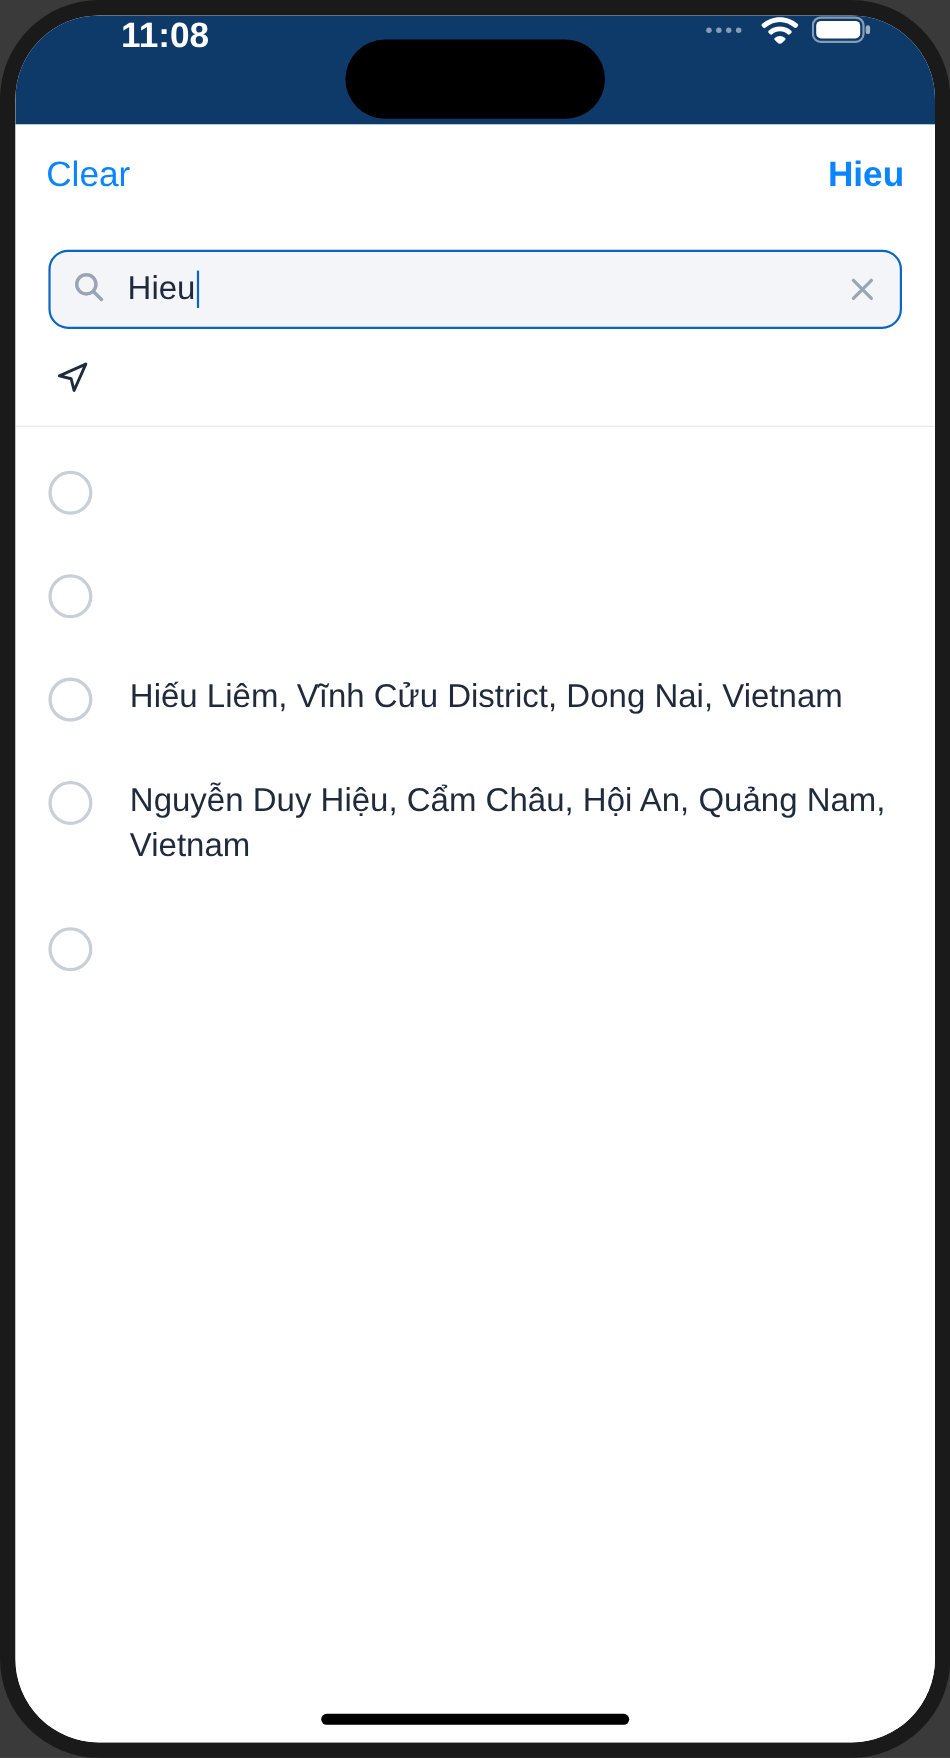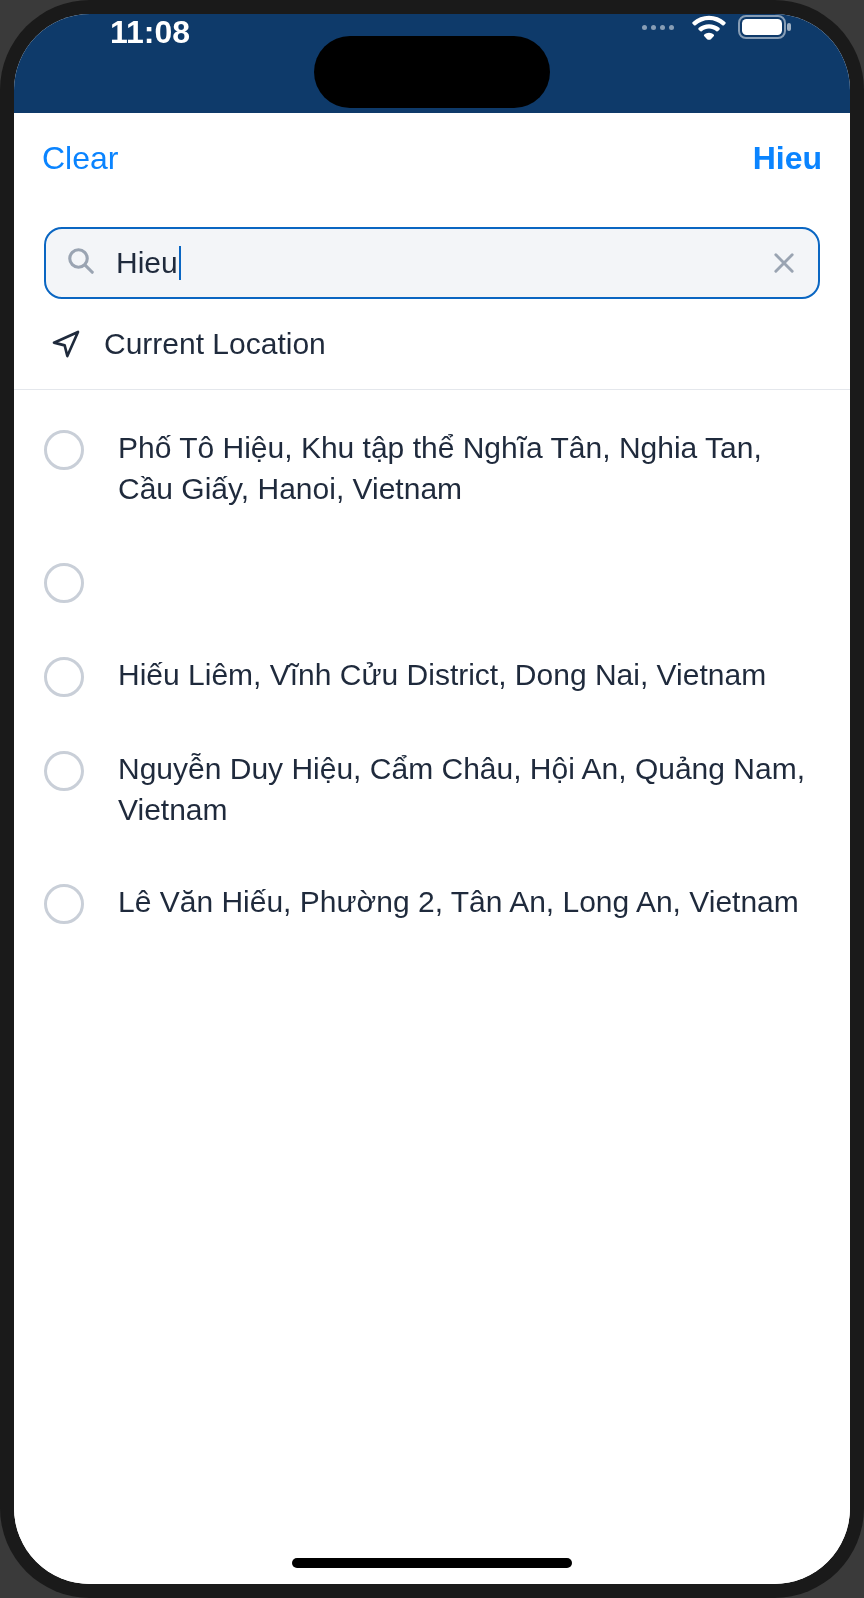--- a/index.html
+++ b/index.html
@@ -121,44 +121,41 @@
               <line x1="5" y1="5" x2="19" y2="19" stroke="#9aa4b2" stroke-width="2.5" stroke-linecap="round"></line>
               <line x1="19" y1="5" x2="5" y2="19" stroke="#9aa4b2" stroke-width="2.5" stroke-linecap="round"></line>
             </svg>
         </span>
       </div>
 
       <div class="cur-loc">
         <svg width="32" height="32" viewBox="0 0 24 24">
             <path d="M3 11 L21 3 L13 21 L11 13 Z" fill="none" stroke="#1f2a3c" stroke-width="2" stroke-linejoin="round"></path>
           </svg>
-        <span>Current Location</span>
       </div>
 
       <div class="divider"></div>
 
       <div class="results">
         <div class="result-row">
           <div class="radio"></div>
-          <div class="result-text">Phố Tô Hiệu, Khu tập thể Nghĩa Tân, Nghia Tan, Cầu Giấy, Hanoi, Vietnam</div>
         </div>
         <div class="result-row">
           <div class="radio"></div>
         </div>
         <div class="result-row">
           <div class="radio"></div>
           <div class="result-text">Hiếu Liêm, Vĩnh Cửu District, Dong Nai, Vietnam</div>
         </div>
         <div class="result-row">
           <div class="radio"></div>
           <div class="result-text">Nguyễn Duy Hiệu, Cẩm Châu, Hội An, Quảng Nam, Vietnam</div>
         </div>
         <div class="result-row">
           <div class="radio"></div>
-          <div class="result-text">Lê Văn Hiếu, Phường 2, Tân An, Long An, Vietnam</div>
         </div>
       </div>
 
     </div>
 
     <div class="home-ind"></div>
 
   </div>
 </div>
 

